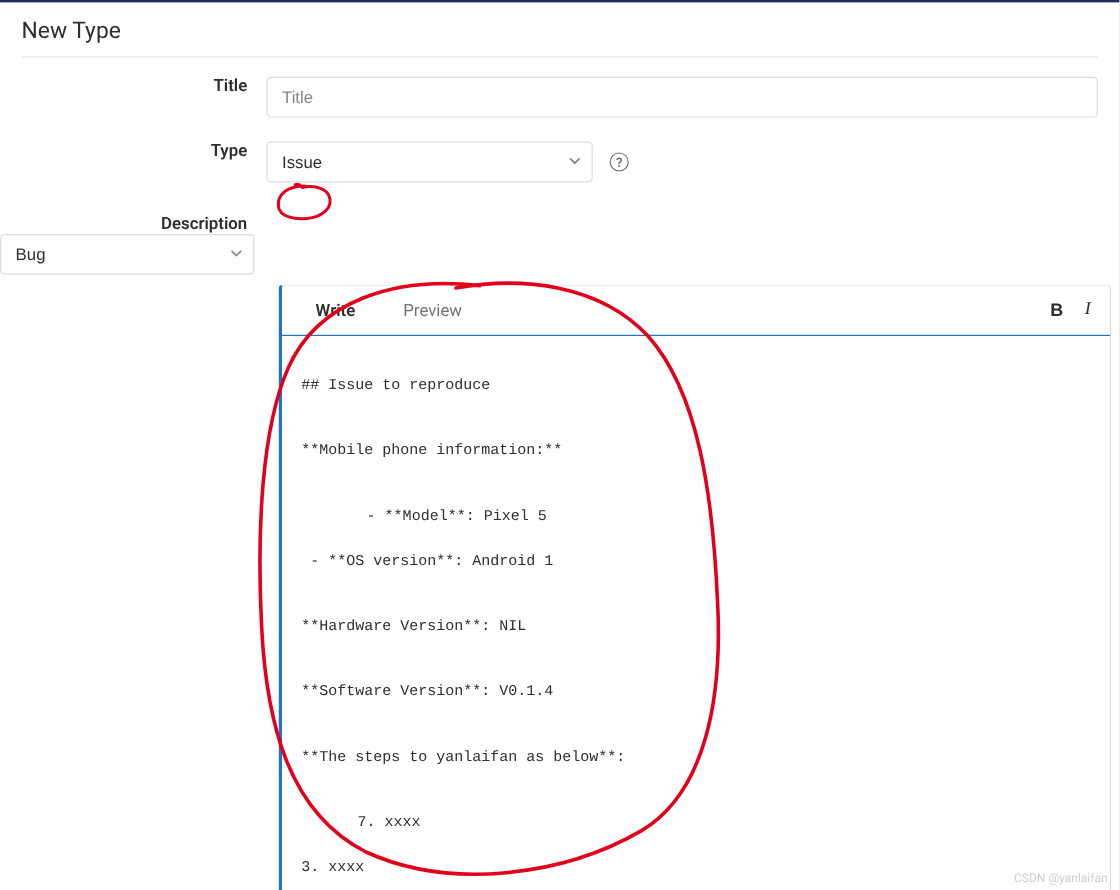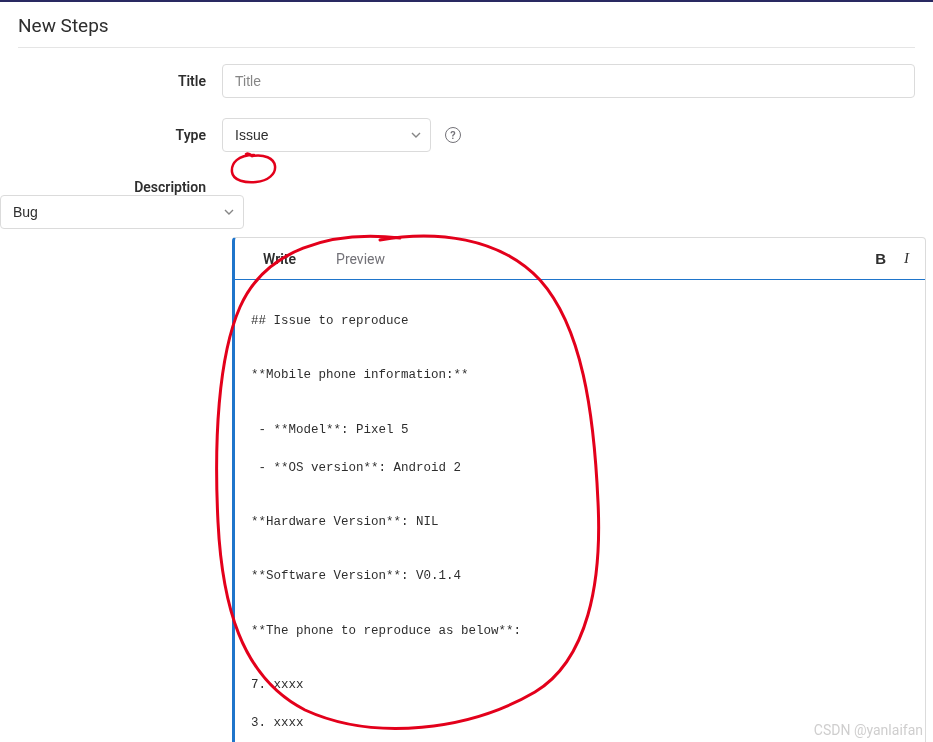--- a/index.html
+++ b/index.html
@@ -28,21 +28,20 @@
     .divider {
       border: none;
       border-top: 1px solid #e5e5e5;
       margin: 0 18px;
     }
     .form {
       padding: 16px 0 0 0;
     }
     .row {
       display: flex;
-      align-items: center;
       margin-bottom: 20px;
     }
     .label-col {
       width: 222px;
       text-align: right;
       padding-right: 16px;
       font-weight: 600;
       color: #2e2e2e;
     }
     .input-col {
@@ -56,23 +55,23 @@
       height: 34px;
       border: 1px solid #dbdbdb;
       border-radius: 4px;
       padding: 0 12px;
       font-size: 14px;
       color: #2e2e2e;
     }
     .text-input::placeholder { color: #868686; }
     .select-wrap {
       position: relative;
-      width: 209px;
-    }
-    .select-wrap.narrow { width: 244px; }
+      width: 272px;
+    }
+    .select-wrap.narrow { width: 212px; }
     .select {
       width: 100%;
       height: 34px;
       border: 1px solid #dbdbdb;
       border-radius: 4px;
       padding: 0 30px 0 12px;
       font-size: 14px;
       color: #2e2e2e;
       background: #fff;
       appearance: none;
@@ -144,40 +143,40 @@
     .editor-body {
       padding: 14px 16px 8px;
       font-family: "SFMono-Regular", Consolas, "Courier New", monospace;
       font-size: 12.5px;
       line-height: 1.45;
       color: #2e2e2e;
       white-space: pre-wrap;
       min-height: 480px;
     }
     .editor-body .para { margin-bottom: 18px; }
-    .editor-body .line { margin-bottom: 2px; }
+    .editor-body .line { margin-bottom: 2px; margin-left: 47px; }
     .annotation {
       position: absolute;
       pointer-events: none;
     }
     .watermark {
       position: absolute;
       bottom: 4px;
       right: 10px;
       color: #cfcece;
-      font-size: 14px;
+      font-size: 10px;
     }
   </style>
 </head>
 <body>
 
 <div class="topbar"></div>
 
 <div class="header">
-  <h2>New Steps</h2>
+  <h2>New Type</h2>
 </div>
 <hr class="divider">
 
 <div class="form">
 
   <div class="row">
     <div class="label-col">Title</div>
     <div class="input-col">
       <input class="text-input" type="text" placeholder="Title" style="">
     </div>
@@ -220,24 +219,24 @@
       </div>
       <div class="tabs-right">
         <span class="fmt-btn bold">B</span>
         <span class="fmt-btn italic">I</span>
       </div>
     </div>
     <div class="editor-body">
 <div class="para">## Issue to reproduce</div>
 <div class="para">**Mobile phone information:**</div>
 <div class="line"> - **Model**: Pixel 5</div>
-<div class="para"> - **OS version**: Android 2</div>
+<div class="para"> - **OS version**: Android 1</div>
 <div class="para">**Hardware Version**: NIL</div>
 <div class="para">**Software Version**: V0.1.4</div>
-<div class="para">**The phone to reproduce as below**:</div>
+<div class="para">**The steps to yanlaifan as below**:</div>
 <div class="line">7. xxxx</div>
 <div class="para">3. xxxx</div>
 
 
 
 
     </div>
   </div>
 
 </div>

